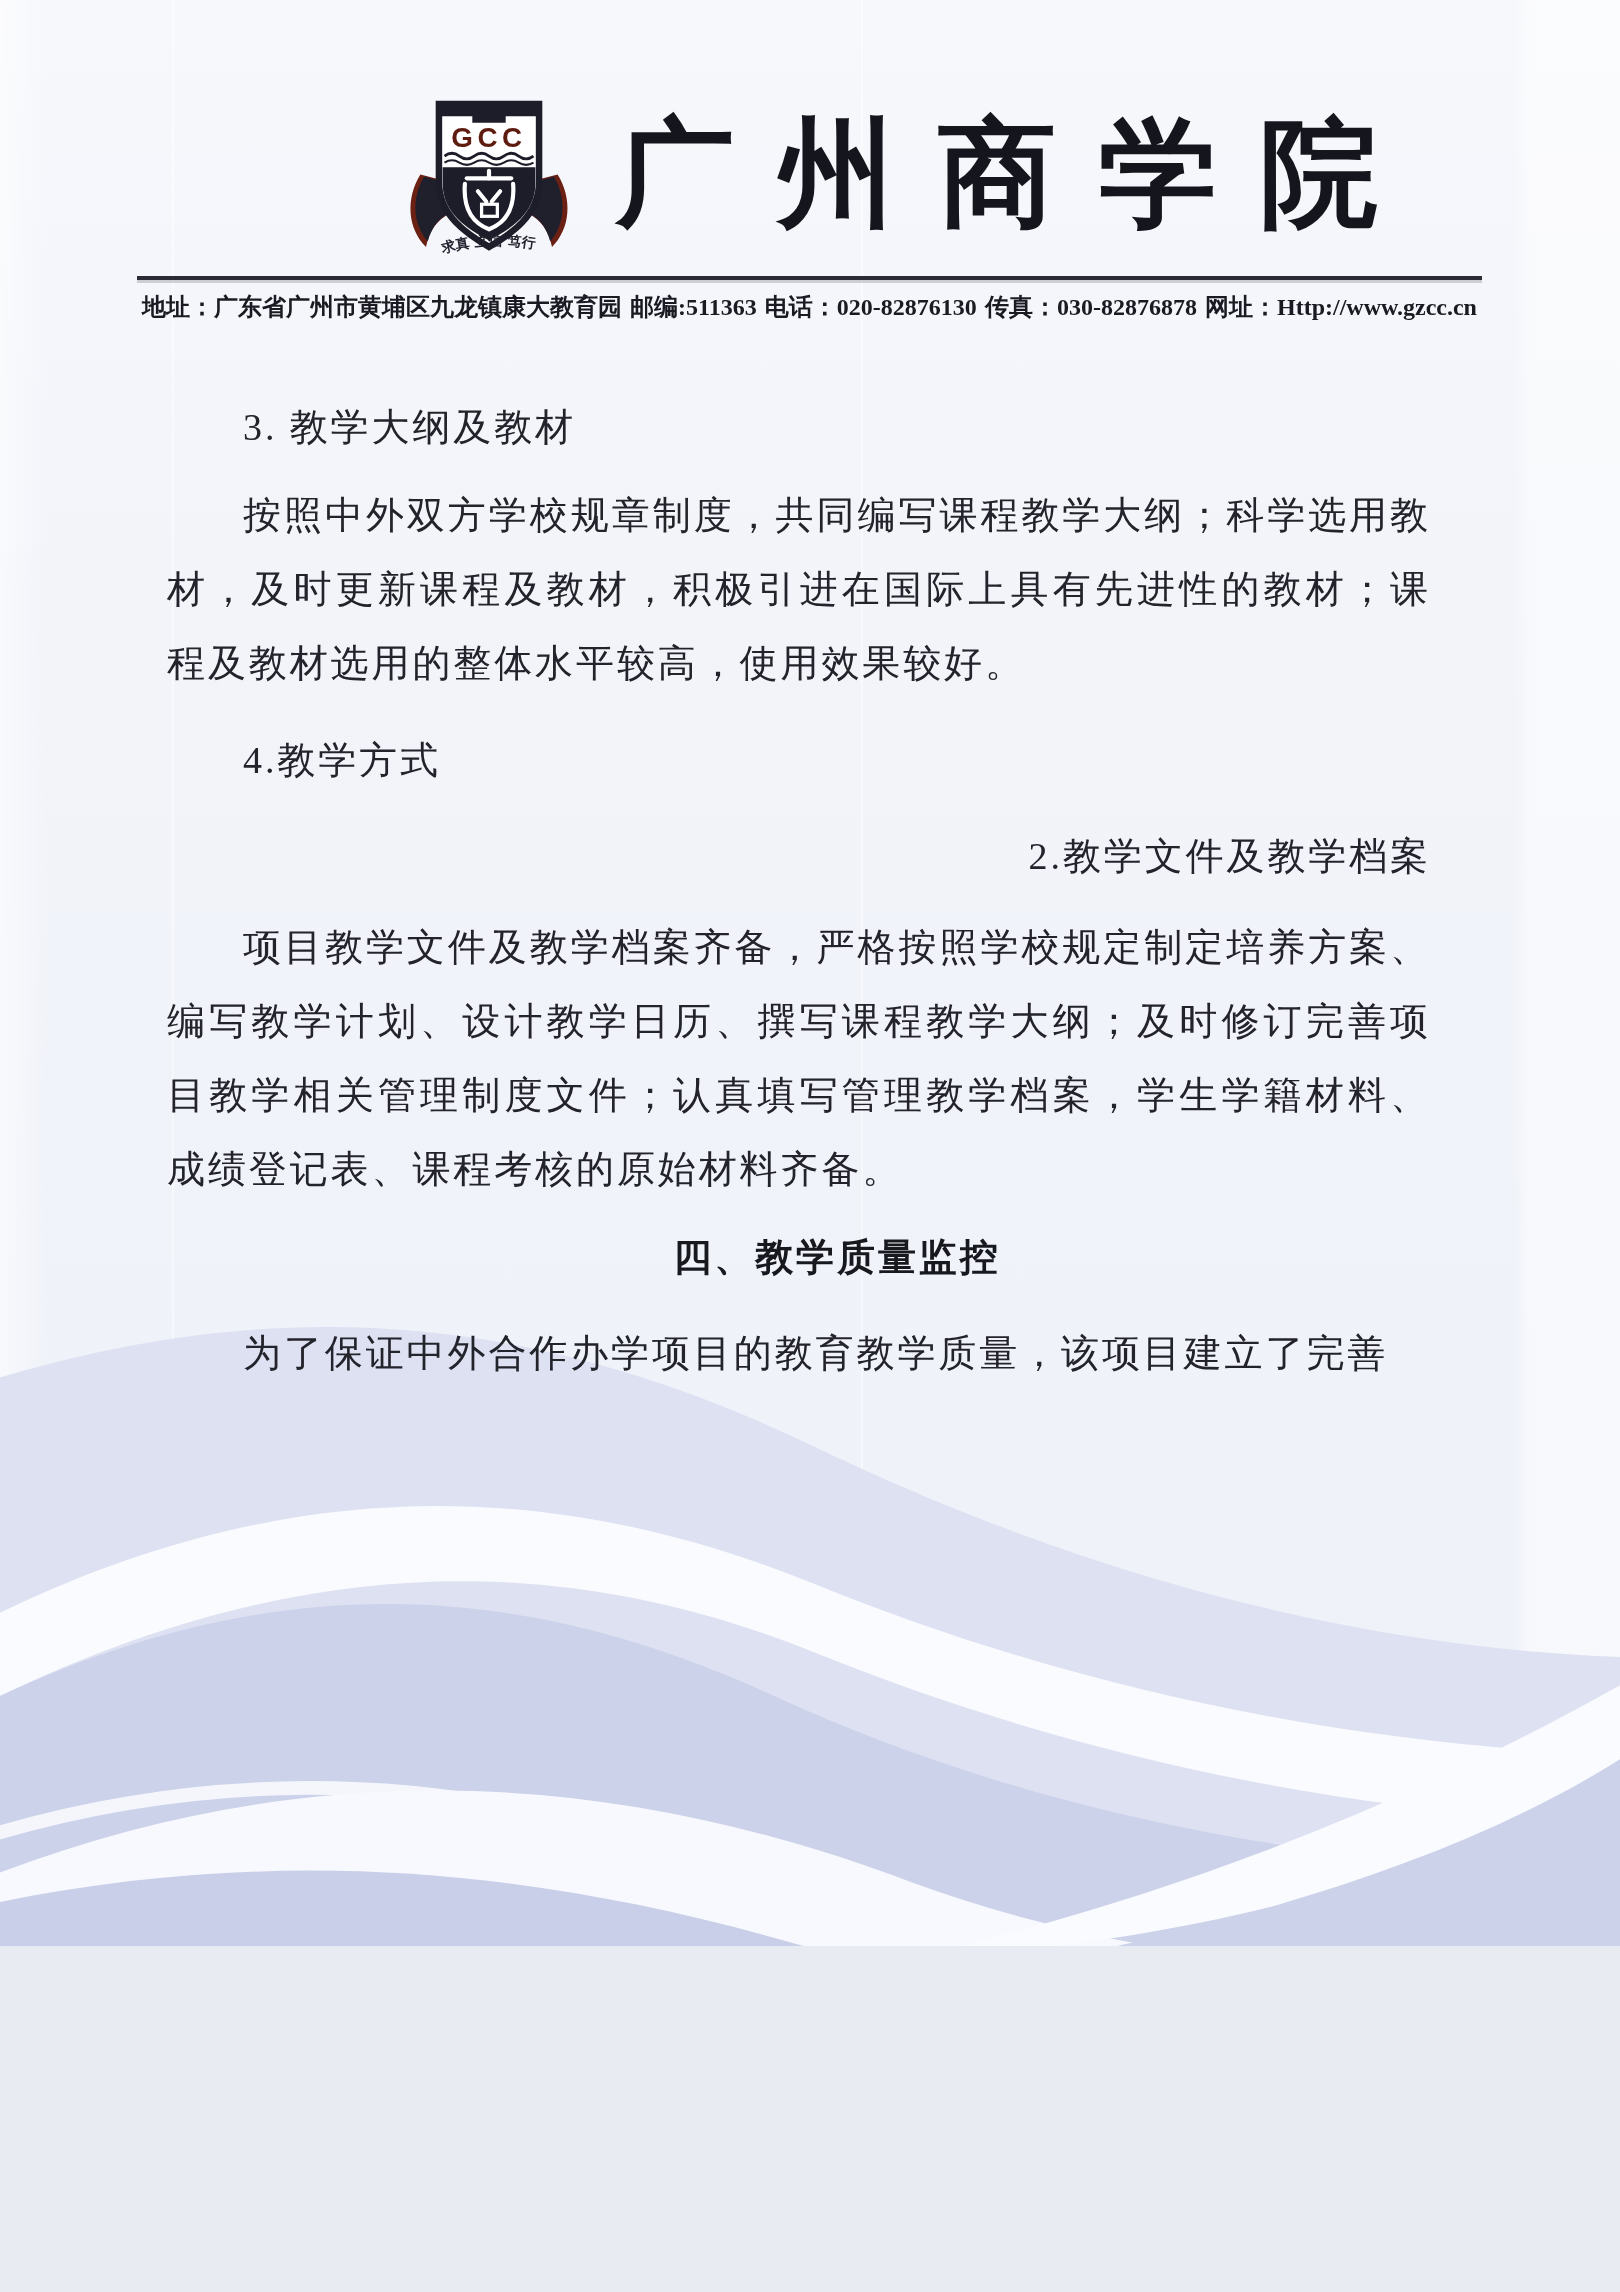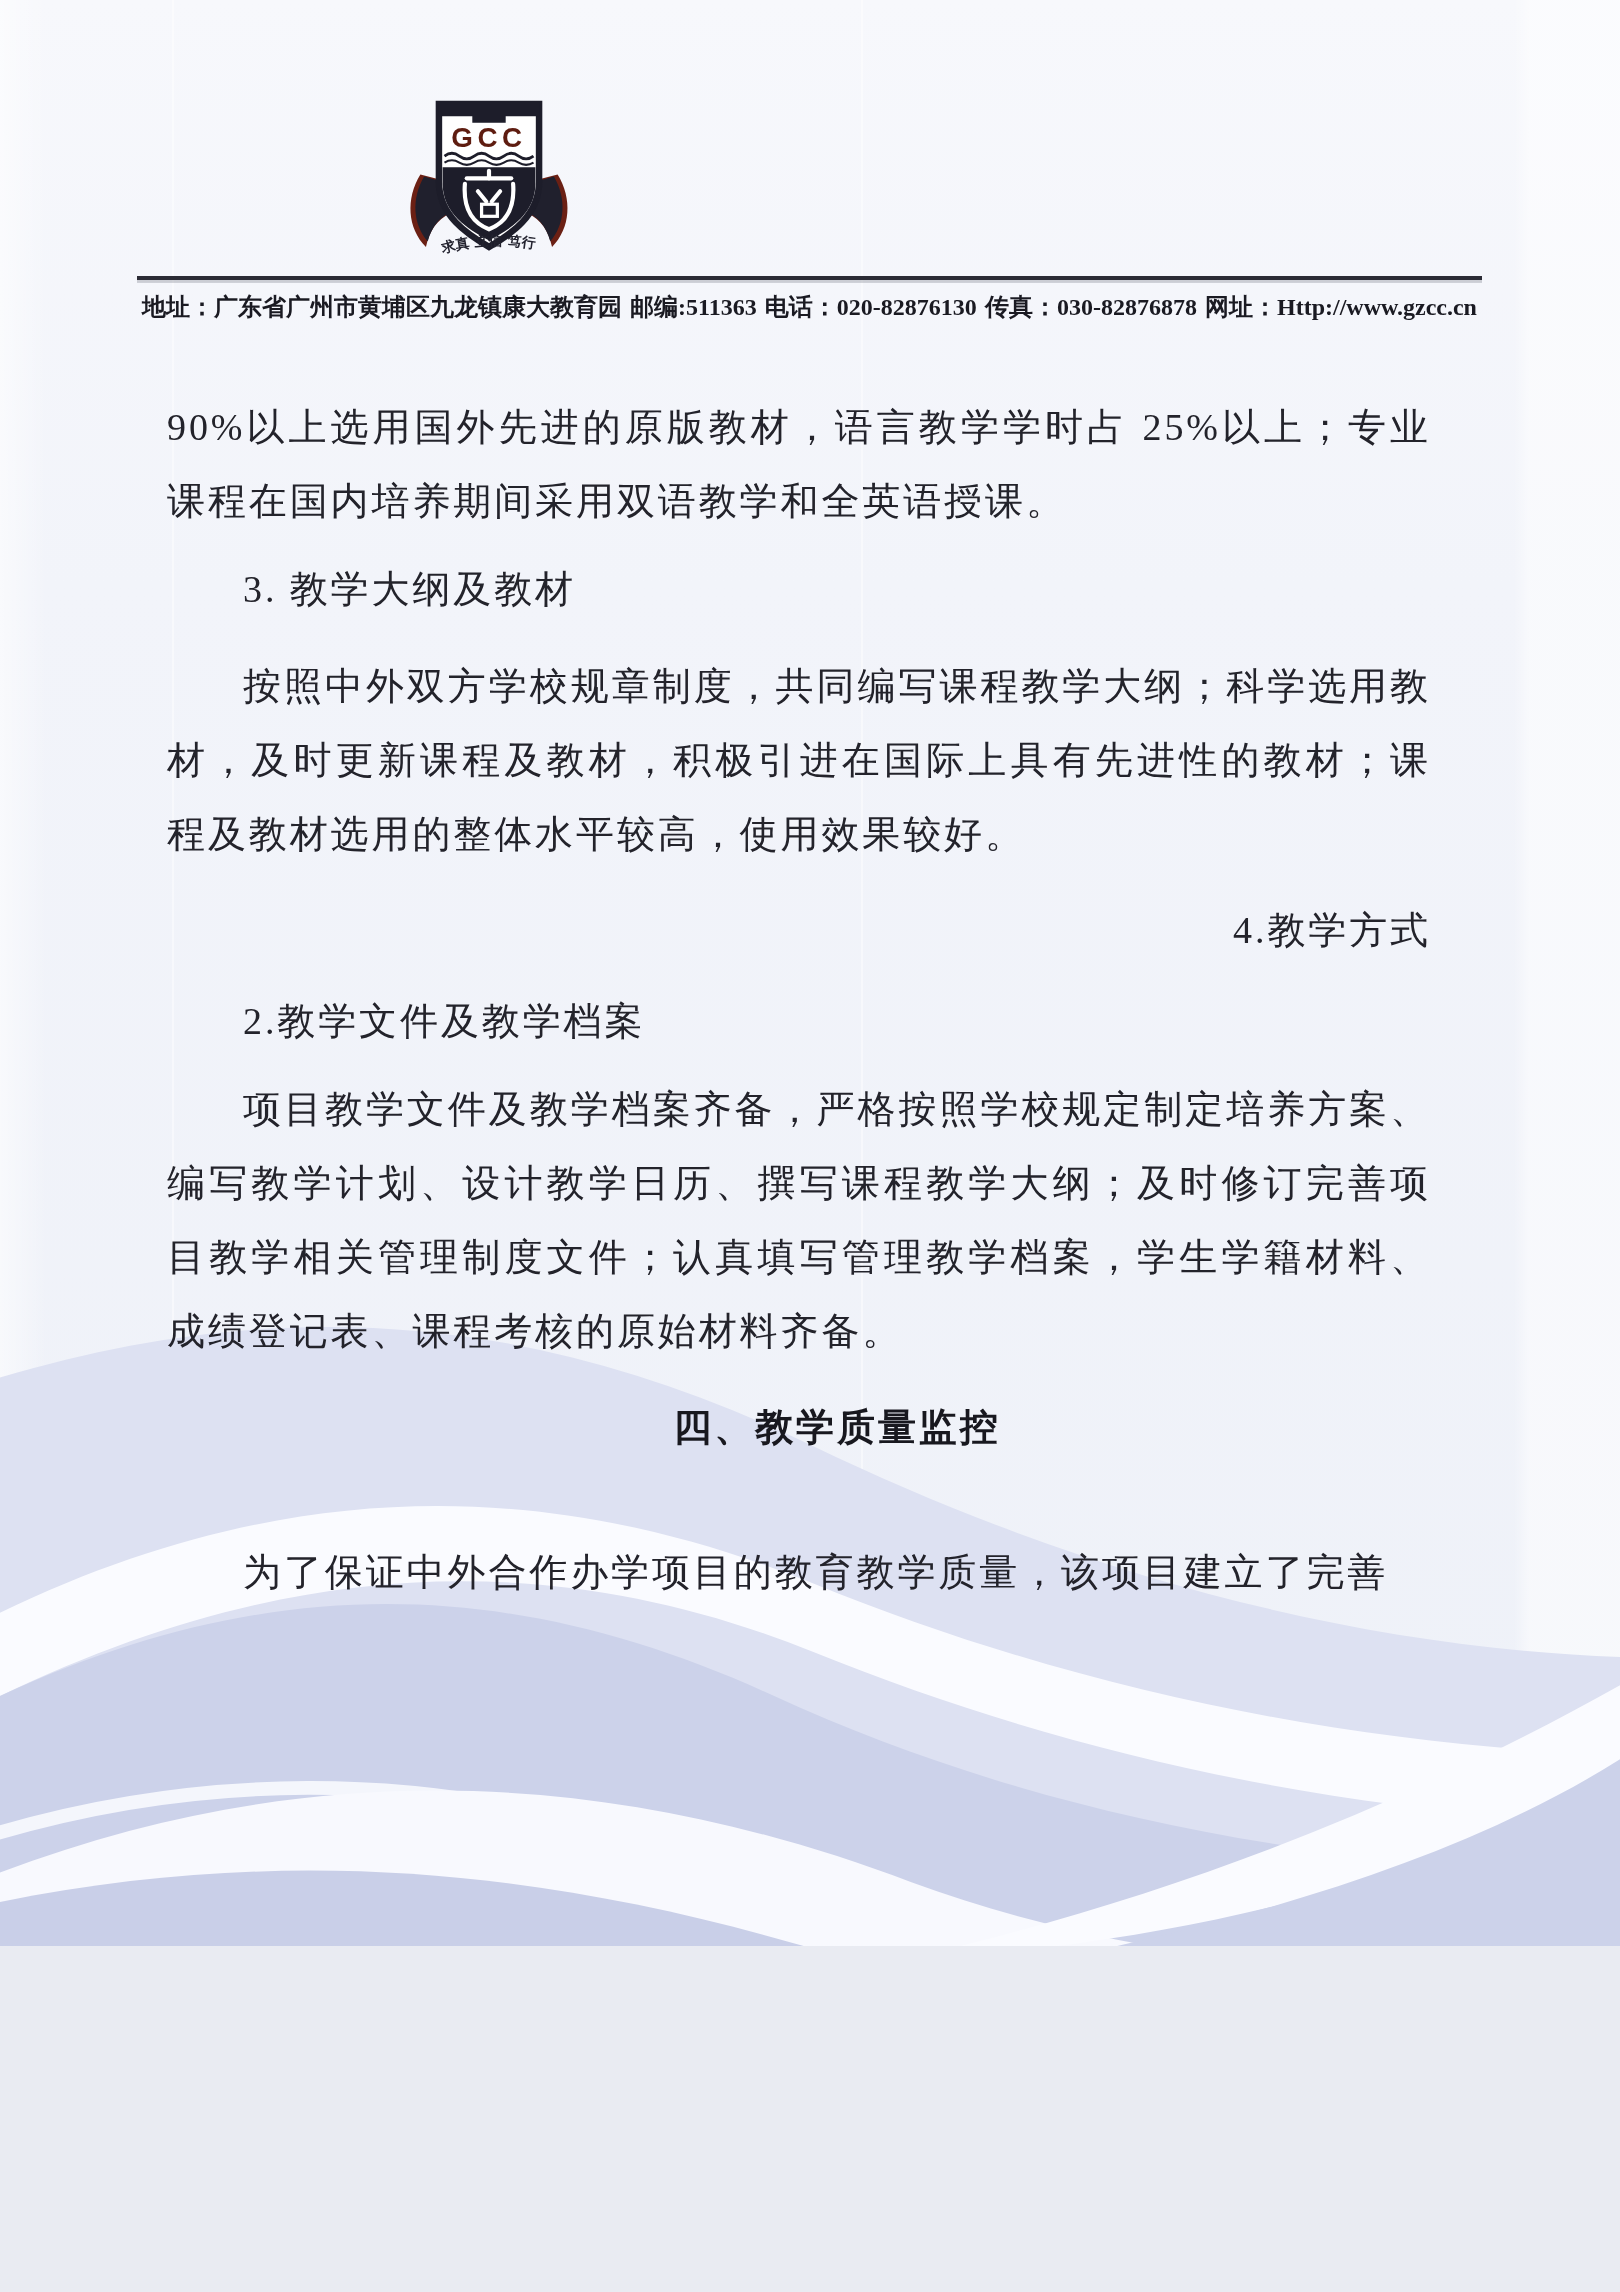--- a/index.html
+++ b/index.html
@@ -117,32 +117,32 @@
     </g>
 
     <defs>
         <path id="mottoArc" d="M48,180 Q110,160 172,174"></path>
       </defs>
     <text font-size="15" fill="#23232f" font-weight="bold" font-family="DejaVu Serif, serif">
       <textPath href="#mottoArc" startOffset="50%" text-anchor="middle">求真 立信 笃行</textPath>
     </text>
   </svg>
 
+  <div class="school-name">广州商学院</div>
 
   <div class="header-rule"></div>
   <div class="contact-row">
     <span class="contact-item"><span>地址：</span><span>广东省广州市黄埔区九龙镇康大教育园</span></span>
     <span class="contact-item"><span>邮编:</span><span>511363</span></span>
     <span class="contact-item"><span>电话：</span><span>020-82876130</span></span>
     <span class="contact-item"><span>传真：</span><span>030-82876878</span></span>
     <span class="contact-item"><span>网址：</span><span>Http://www.gzcc.cn</span></span>
   </div>
 
   <div class="doc">
-    <p class="no-indent">90%以上选用国外先进的原版教材，语言教学学时占 25%以上；专业课程在国内培养期间采用双语教学和全英语授课。</p>
     <p class="subhead">3. 教学大纲及教材</p>
     <p class="indent">按照中外双方学校规章制度，共同编写课程教学大纲；科学选用教材，及时更新课程及教材，积极引进在国际上具有先进性的教材；课程及教材选用的整体水平较高，使用效果较好。</p>
     <p class="subhead">4.教学方式</p>
     <p class="subhead">2.教学文件及教学档案</p>
     <p class="indent">项目教学文件及教学档案齐备，严格按照学校规定制定培养方案、编写教学计划、设计教学日历、撰写课程教学大纲；及时修订完善项目教学相关管理制度文件；认真填写管理教学档案，学生学籍材料、成绩登记表、课程考核的原始材料齐备。</p>
     <p class="section">四、教学质量监控</p>
     <p class="indent">为了保证中外合作办学项目的教育教学质量，该项目建立了完善</p>
   </div>
 
   <div class="page-number">3</div>

